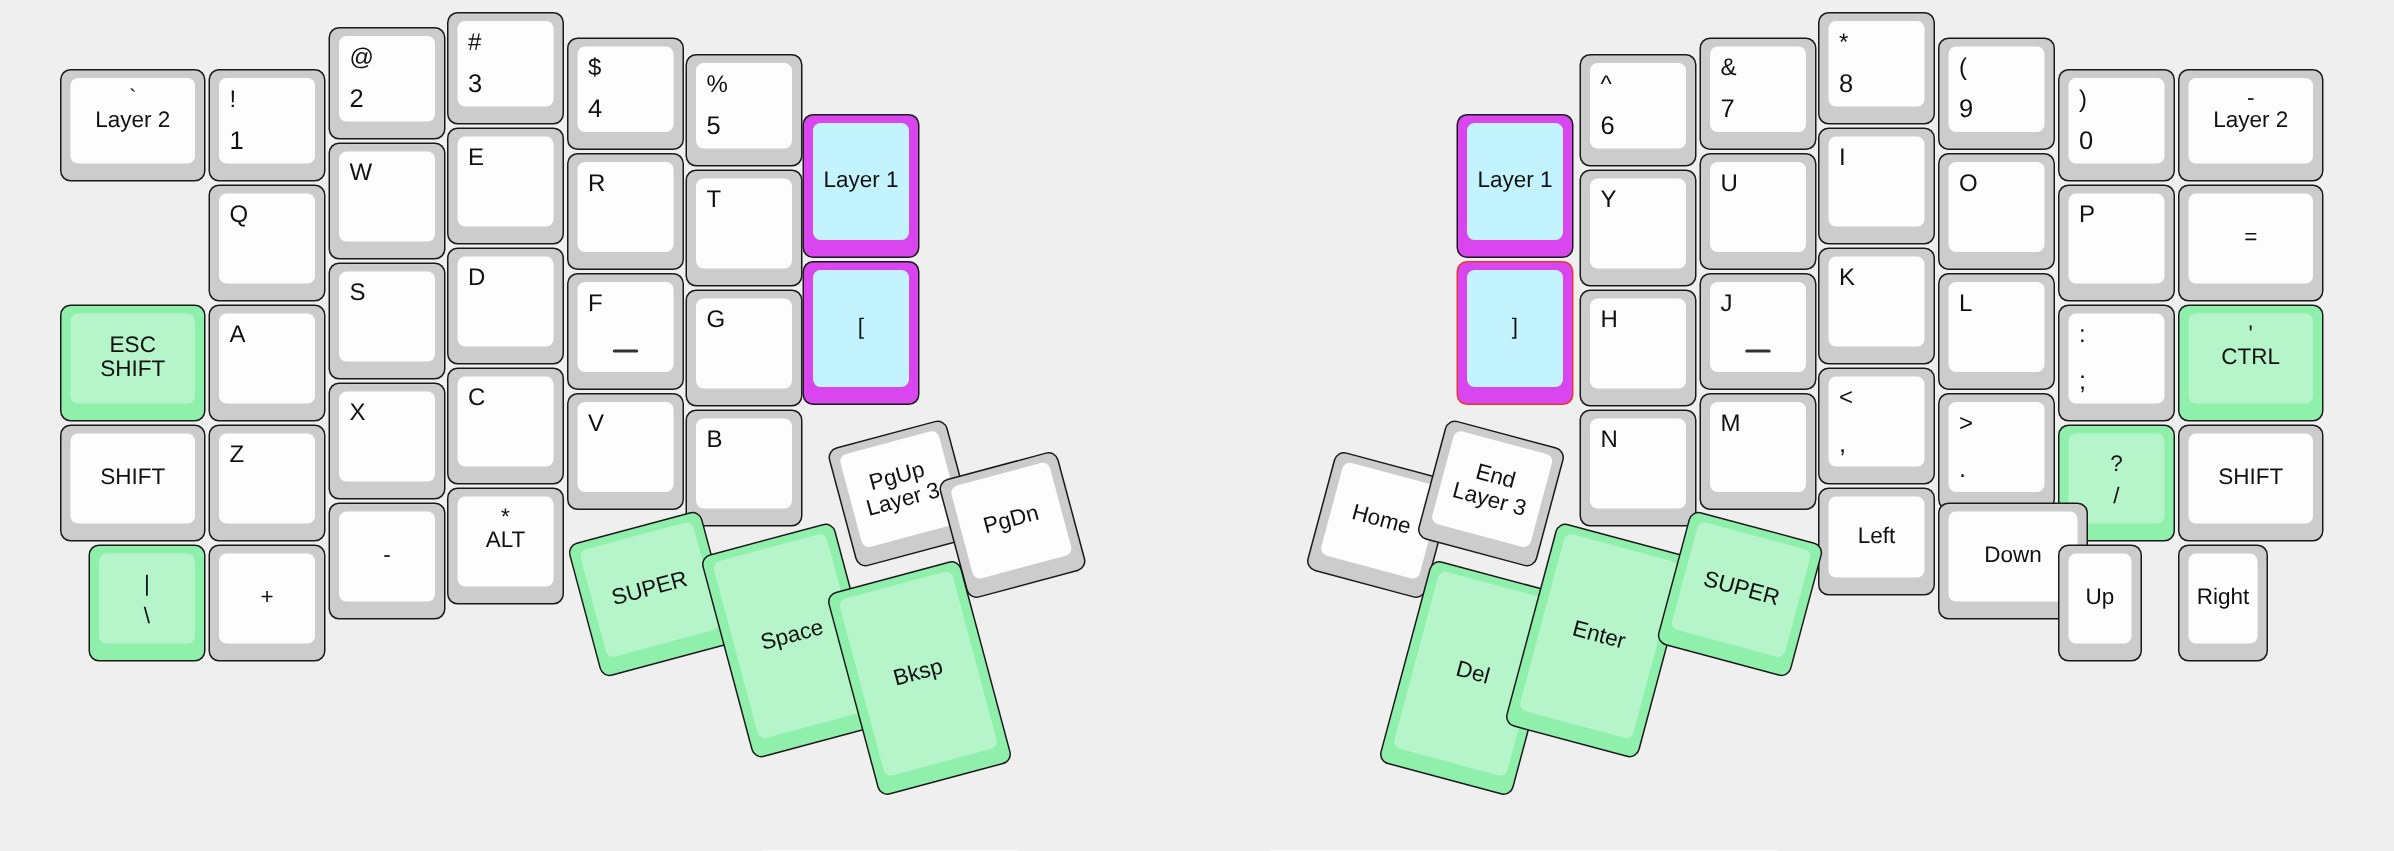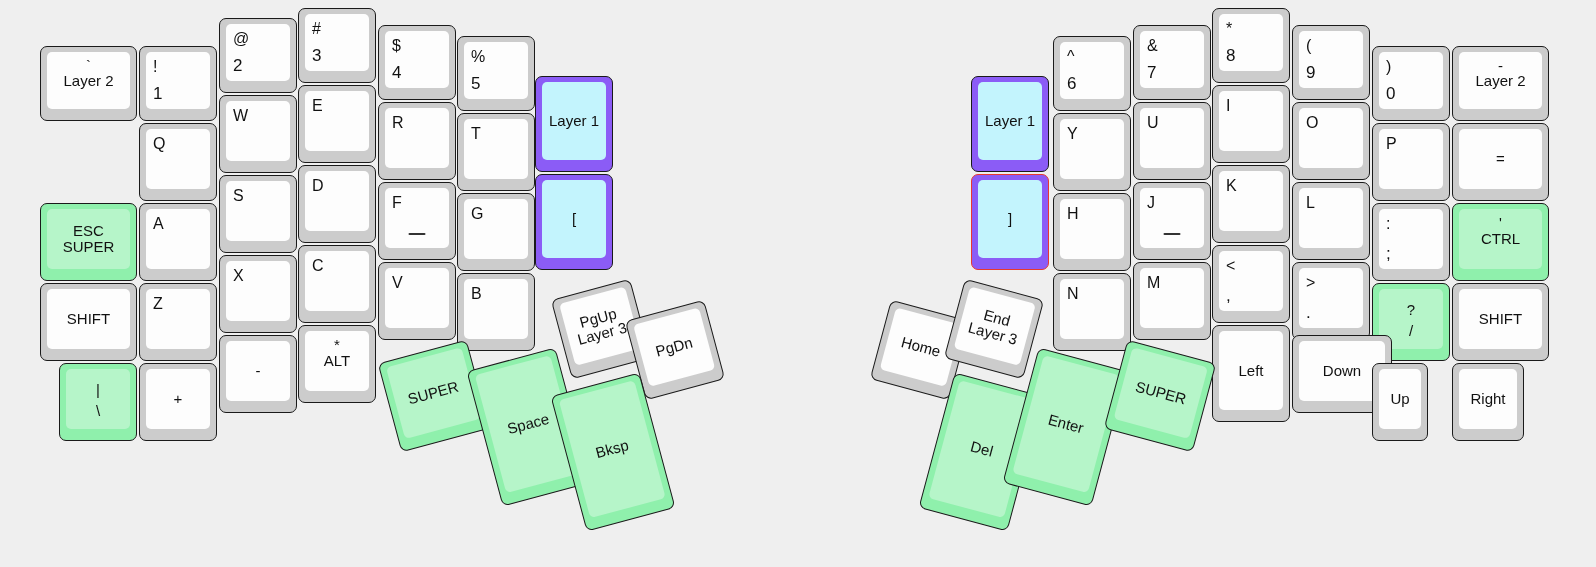--- a/index.html
+++ b/index.html
@@ -53,21 +53,21 @@
   .lg-botleft { bottom: 6px; font-size: 17px; text-align: left; left: 7px; right: auto; }
   .lg-center  { top: 50%; transform: translateY(-50%); font-size: 15px; }
   .lg-center2 { top: 50%; transform: translateY(-50%); font-size: 15px; }
   .lg-upper   { top: 22%; font-size: 15px; }
   .lg-lower   { top: 56%; font-size: 15px; }
 
   
   .k-green .cap { background: #b6f5c9; }
   .k-green      { background: #8ff0ac; }
   .k-cyan  .cap { background: #c3f4fd; }
-  .k-cyan       { background: #8b5cf6; }
+  .k-cyan       { background: #d946ef; }
   .k-red        { border-color: #e8382f; }
 
   
   .homing {
     position: absolute;
     left: 50%;
     transform: translateX(-50%);
     bottom: 13px;
     width: 17px;
     height: 2px;
@@ -149,21 +149,21 @@
       </div>
     </div>
     <div class="key k-cyan" style="left: 535px; top: 174px; width: 78px; height: 96px;">
       <div class="cap">
         <div class="lg lg-center">[</div>
       </div>
     </div>
     <div class="key k-green" style="left: 40px; top: 203px; width: 97px; height: 78px;">
       <div class="cap">
         <div class="lg lg-center2">ESC
-SUPER</div>
+SHIFT</div>
       </div>
     </div>
     <div class="key" style="left: 139px; top: 203px; width: 78px; height: 78px;">
       <div class="cap">
         <div class="lg lg-topleft">A</div>
       </div>
     </div>
     <div class="key" style="left: 219px; top: 175px; width: 78px; height: 78px;">
       <div class="cap">
         <div class="lg lg-topleft">S</div>
@@ -398,36 +398,36 @@
       <div class="cap">
         <div class="lg lg-upper">?</div>
         <div class="lg lg-lower">/</div>
       </div>
     </div>
     <div class="key" style="left: 1452px; top: 283px; width: 97px; height: 78px;">
       <div class="cap">
         <div class="lg lg-center">SHIFT</div>
       </div>
     </div>
-    <div class="key" style="left: 1212px; top: 325px; width: 78px; height: 97px;">
+    <div class="key" style="left: 1212px; top: 325px; width: 78px; height: 72px;">
       <div class="cap">
         <div class="lg lg-center">Left</div>
       </div>
     </div>
     <div class="key" style="left: 1292px; top: 335px; width: 100px; height: 78px;">
       <div class="cap">
         <div class="lg lg-center">Down</div>
       </div>
     </div>
     <div class="key" style="left: 1372px; top: 363px; width: 56px; height: 78px;">
       <div class="cap">
         <div class="lg lg-center">Up</div>
       </div>
     </div>
-    <div class="key" style="left: 1452px; top: 363px; width: 72px; height: 78px;">
+    <div class="key" style="left: 1452px; top: 363px; width: 60px; height: 78px;">
       <div class="cap">
         <div class="lg lg-center">Right</div>
       </div>
     </div>
     <div class="key rot" style="left: 879px; top: 309px; width: 82px; height: 82px; transform: rotate(15deg);">
       <div class="cap">
         <div class="lg lg-center">Home</div>
       </div>
     </div>
     <div class="key rot" style="left: 953px; top: 288px; width: 82px; height: 82px; transform: rotate(15deg);">

